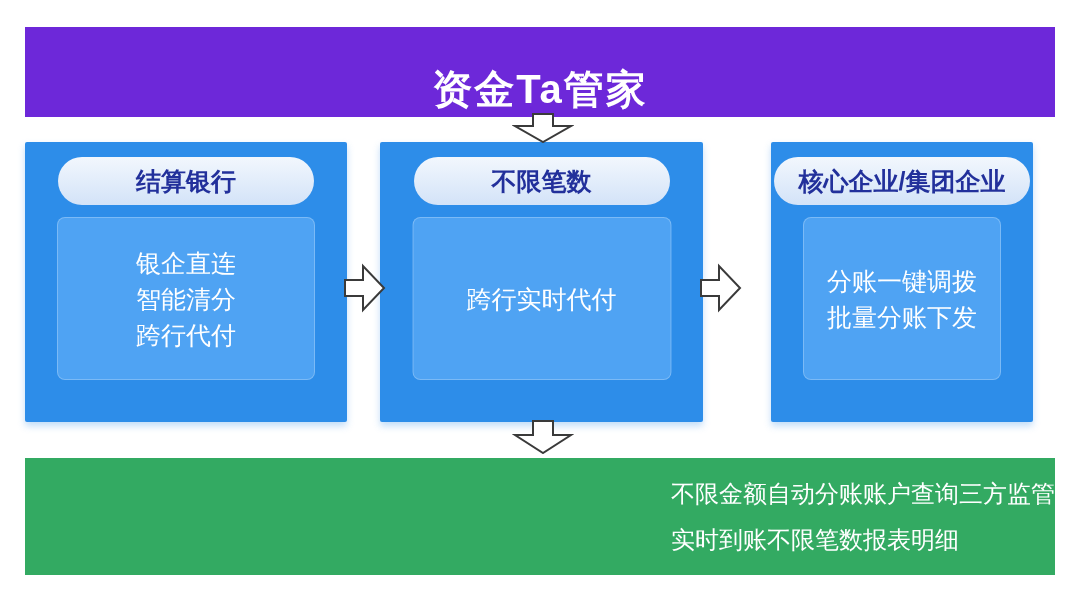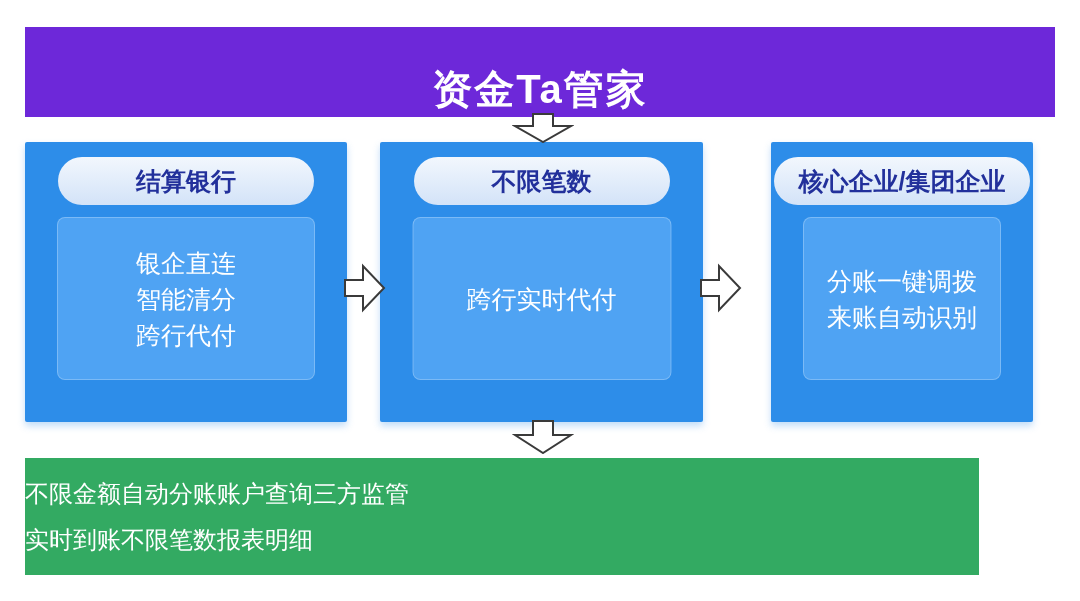--- a/index.html
+++ b/index.html
@@ -69,24 +69,24 @@
   
   .arrow { position: absolute; z-index: 5; }
   .arrow-down-1 { left: 512px; top: 113px; }
   .arrow-down-2 { left: 512px; top: 420px; }
   .arrow-right-1 { left: 344px; top: 262px; }
   .arrow-right-2 { left: 700px; top: 262px; }
 
   
   .footer {
     position: absolute; left: 25px; top: 458px;
-    width: 954px; height: 117px;
+    width: 1030px; height: 117px;
     background: #33AA62;
     display: flex; flex-direction: column;
-    align-items: flex-start; justify-content: center;
+    align-items: flex-end; justify-content: center;
     gap: 14px;
   }
   .footer-row {
     display: grid;
     grid-template-columns: repeat(4, 1fr);
   }
   .footer-cell {
     color: #ffffff; font-size: 24px;
     text-align: center; white-space: nowrap;
   }
@@ -131,21 +131,21 @@
   <svg class="arrow arrow-right-2" width="42" height="52" viewBox="0 0 42 52">
     <polygon points="1,18 19,18 19,4 40,26 19,48 19,34 1,34" fill="#ffffff" stroke="#3A3A3A" stroke-width="2" stroke-linejoin="miter"></polygon>
   </svg>
 
   <div class="box box3">
     <div class="pill">
       <span>核心企业/集团企业</span>
     </div>
     <div class="inner">
       <div class="line">分账一键调拨</div>
-      <div class="line">来账自动识别</div>
+      <div class="line">批量分账下发</div>
     </div>
   </div>
 
   <svg class="arrow arrow-down-2" width="62" height="34" viewBox="0 0 62 34">
     <polygon points="21,1 41,1 41,15 59,15 31,33 3,15 21,15" fill="#ffffff" stroke="#3A3A3A" stroke-width="2" stroke-linejoin="miter"></polygon>
   </svg>
 
   <div class="footer">
     <div class="footer-row">
       <div class="footer-cell">不限金额</div>

